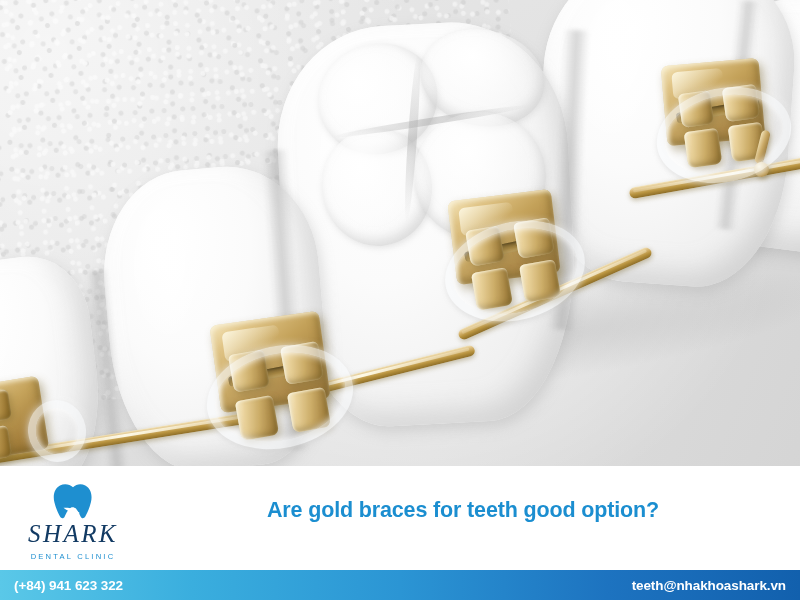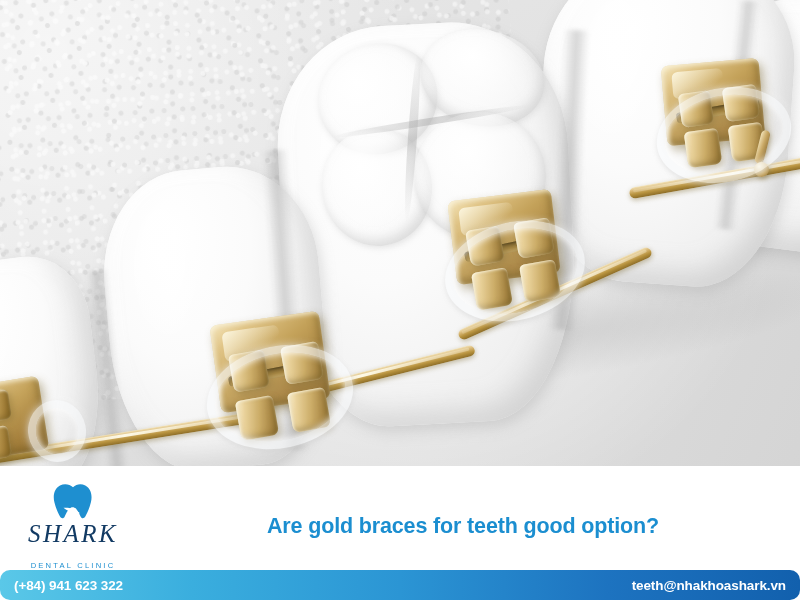--- a/index.html
+++ b/index.html
@@ -296,26 +296,26 @@
     color: #123a63;
     line-height: 1;
     position: relative;
     font-weight: 400;
     font-style: italic;
   }
   .logo-sub {
     font-size: 7.6px;
     letter-spacing: 2.2px;
     color: #1e8fd0;
-    margin-top: 15px;
+    margin-top: 6px;
   }
   .headline {
     position: absolute;
     left: 150px;
-    top: 16px;
+    top: 0;
     width: 640px;
     height: 88px;
     display: flex;
     align-items: center;
     justify-content: center;
     padding-right: 14px;
     box-sizing: border-box;
     text-align: right;
   }
   .headline-text {
@@ -332,21 +332,20 @@
     left: 0;
     top: 570px;
     width: 800px;
     height: 30px;
     background: linear-gradient(90deg, #5ac8e8 0%, #3aaede 24%, #2b95d4 50%, #1d73c0 76%, #1260ad 100%);
     display: flex;
     align-items: center;
     justify-content: space-between;
     box-sizing: border-box;
     padding: 0 14px;
-    border-radius: 10px;
   }
   .footer-text {
     color: #ffffff;
     font-size: 13.5px;
     font-weight: bold;
     letter-spacing: -0.1px;
   }
 </style>
 </head>
 <body>

